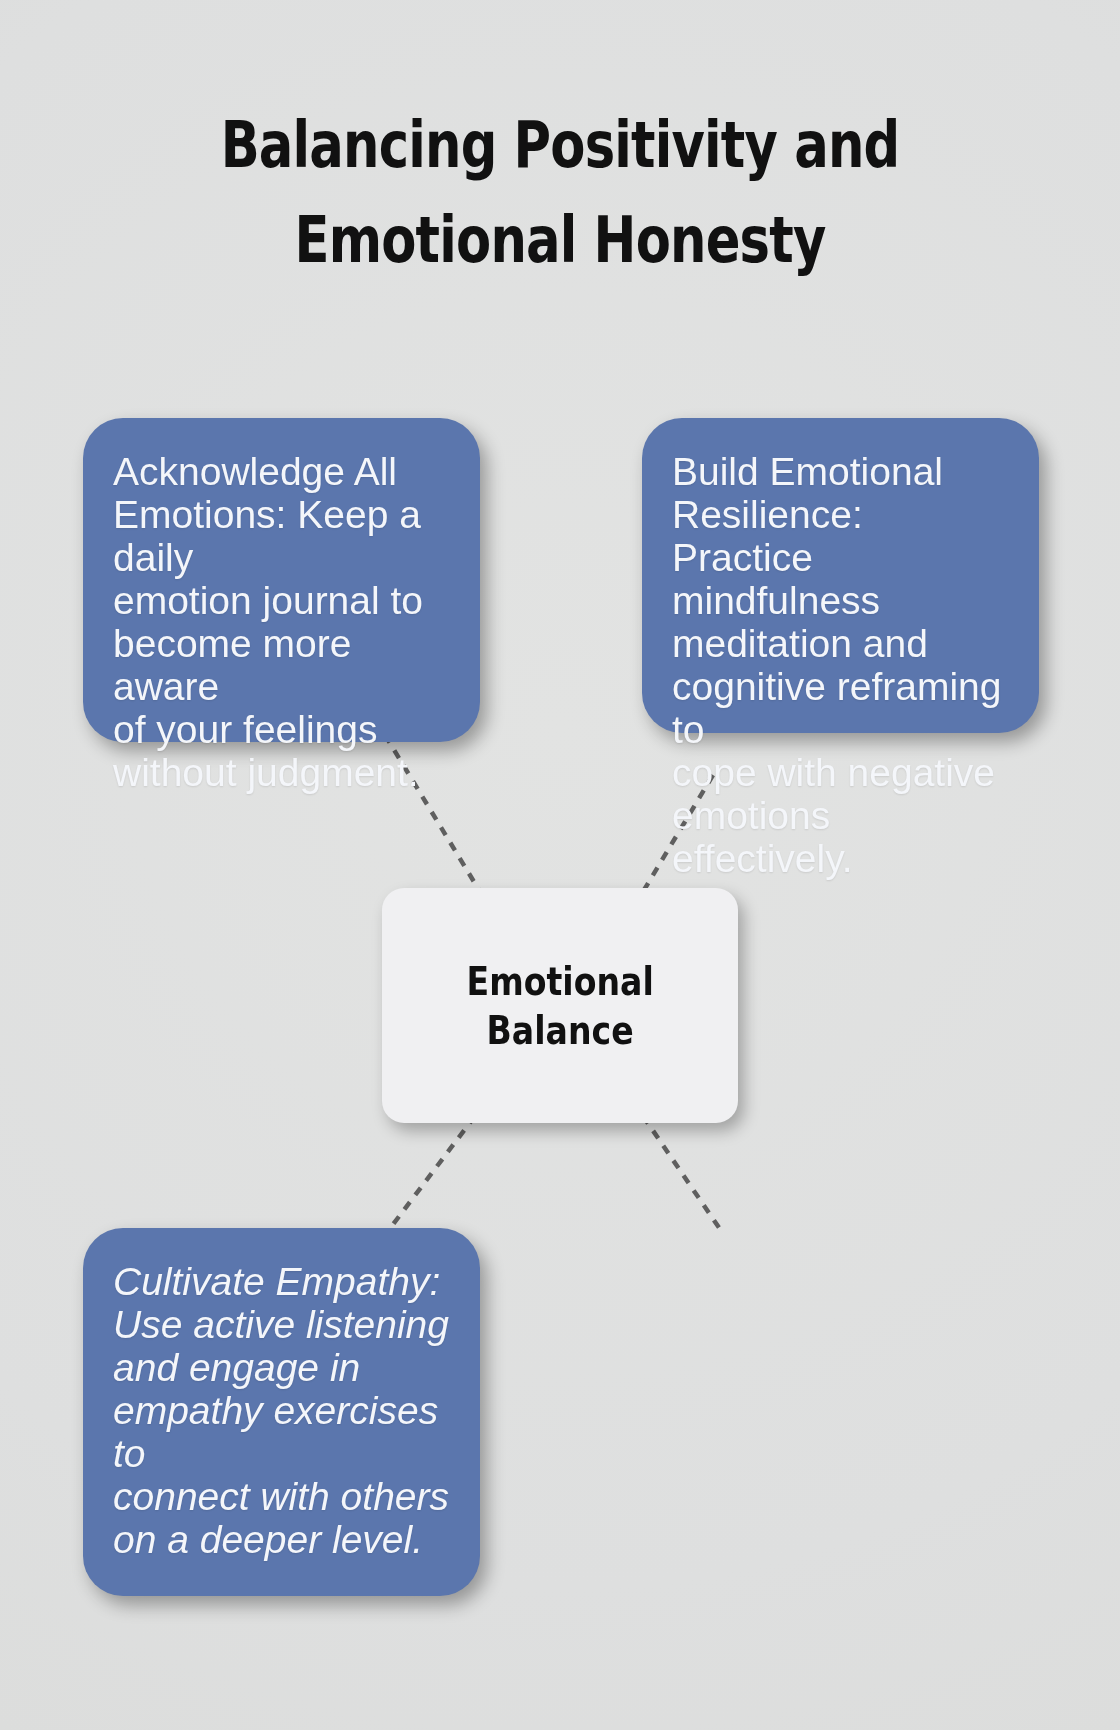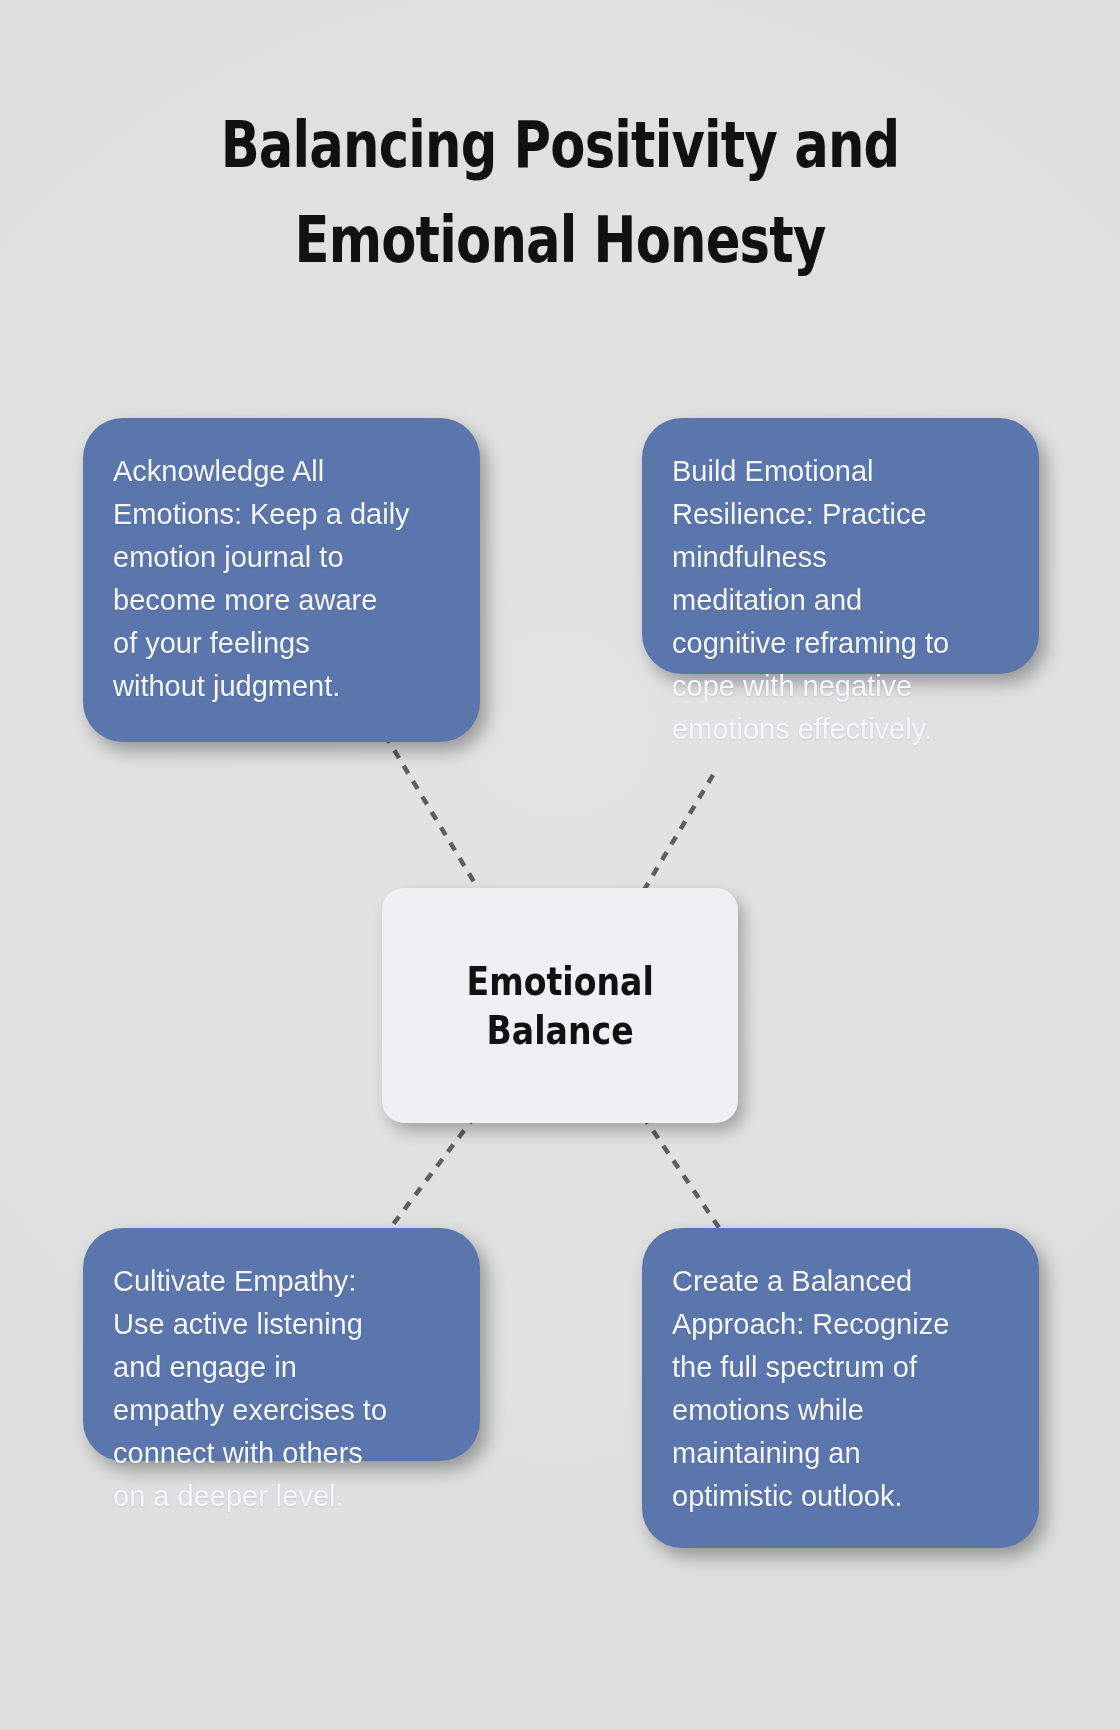--- a/index.html
+++ b/index.html
@@ -33,30 +33,30 @@
     z-index: 1;
   }
   .node {
     position: absolute;
     z-index: 2;
     box-sizing: border-box;
     width: 397px;
     border-radius: 40px;
     background: #5b76ad;
     color: #f4f6fa;
-    font-size: 29px;
+    font-size: 39px;
     line-height: 43px;
     padding: 32px 26px 26px 30px;
     white-space: pre-line;
     box-shadow: 7px 9px 18px rgba(0,0,0,0.33);
     text-shadow: 0 1px 2px rgba(0,0,0,0.10);
   }
   .node.top-left     { left: 83px;  top: 418px;  height: 324px; }
-  .node.top-right    { left: 642px; top: 418px;  height: 256px; }
-  .node.bottom-left  { left: 83px;  top: 1228px; height: 233px; }
+  .node.top-right    { left: 642px; top: 418px;  height: 315px; }
+  .node.bottom-left  { left: 83px;  top: 1228px; height: 368px; font-style: italic; }
   .node.bottom-right { left: 642px; top: 1228px; height: 320px; }
   .center-node {
     position: absolute;
     z-index: 2;
     left: 382px;
     top: 888px;
     width: 356px;
     height: 235px;
     border-radius: 22px;
     background: #f0f0f2;
@@ -113,20 +113,14 @@
 Balance</div>
   </div>
 
   <div class="node bottom-left">Cultivate Empathy:
 Use active listening
 and engage in
 empathy exercises to
 connect with others
 on a deeper level.</div>
 
-  <div class="node bottom-right">Create a Balanced
-Approach: Recognize
-the full spectrum of
-emotions while
-maintaining an
-optimistic outlook.</div>
 
 </div>
 
 </body></html>

